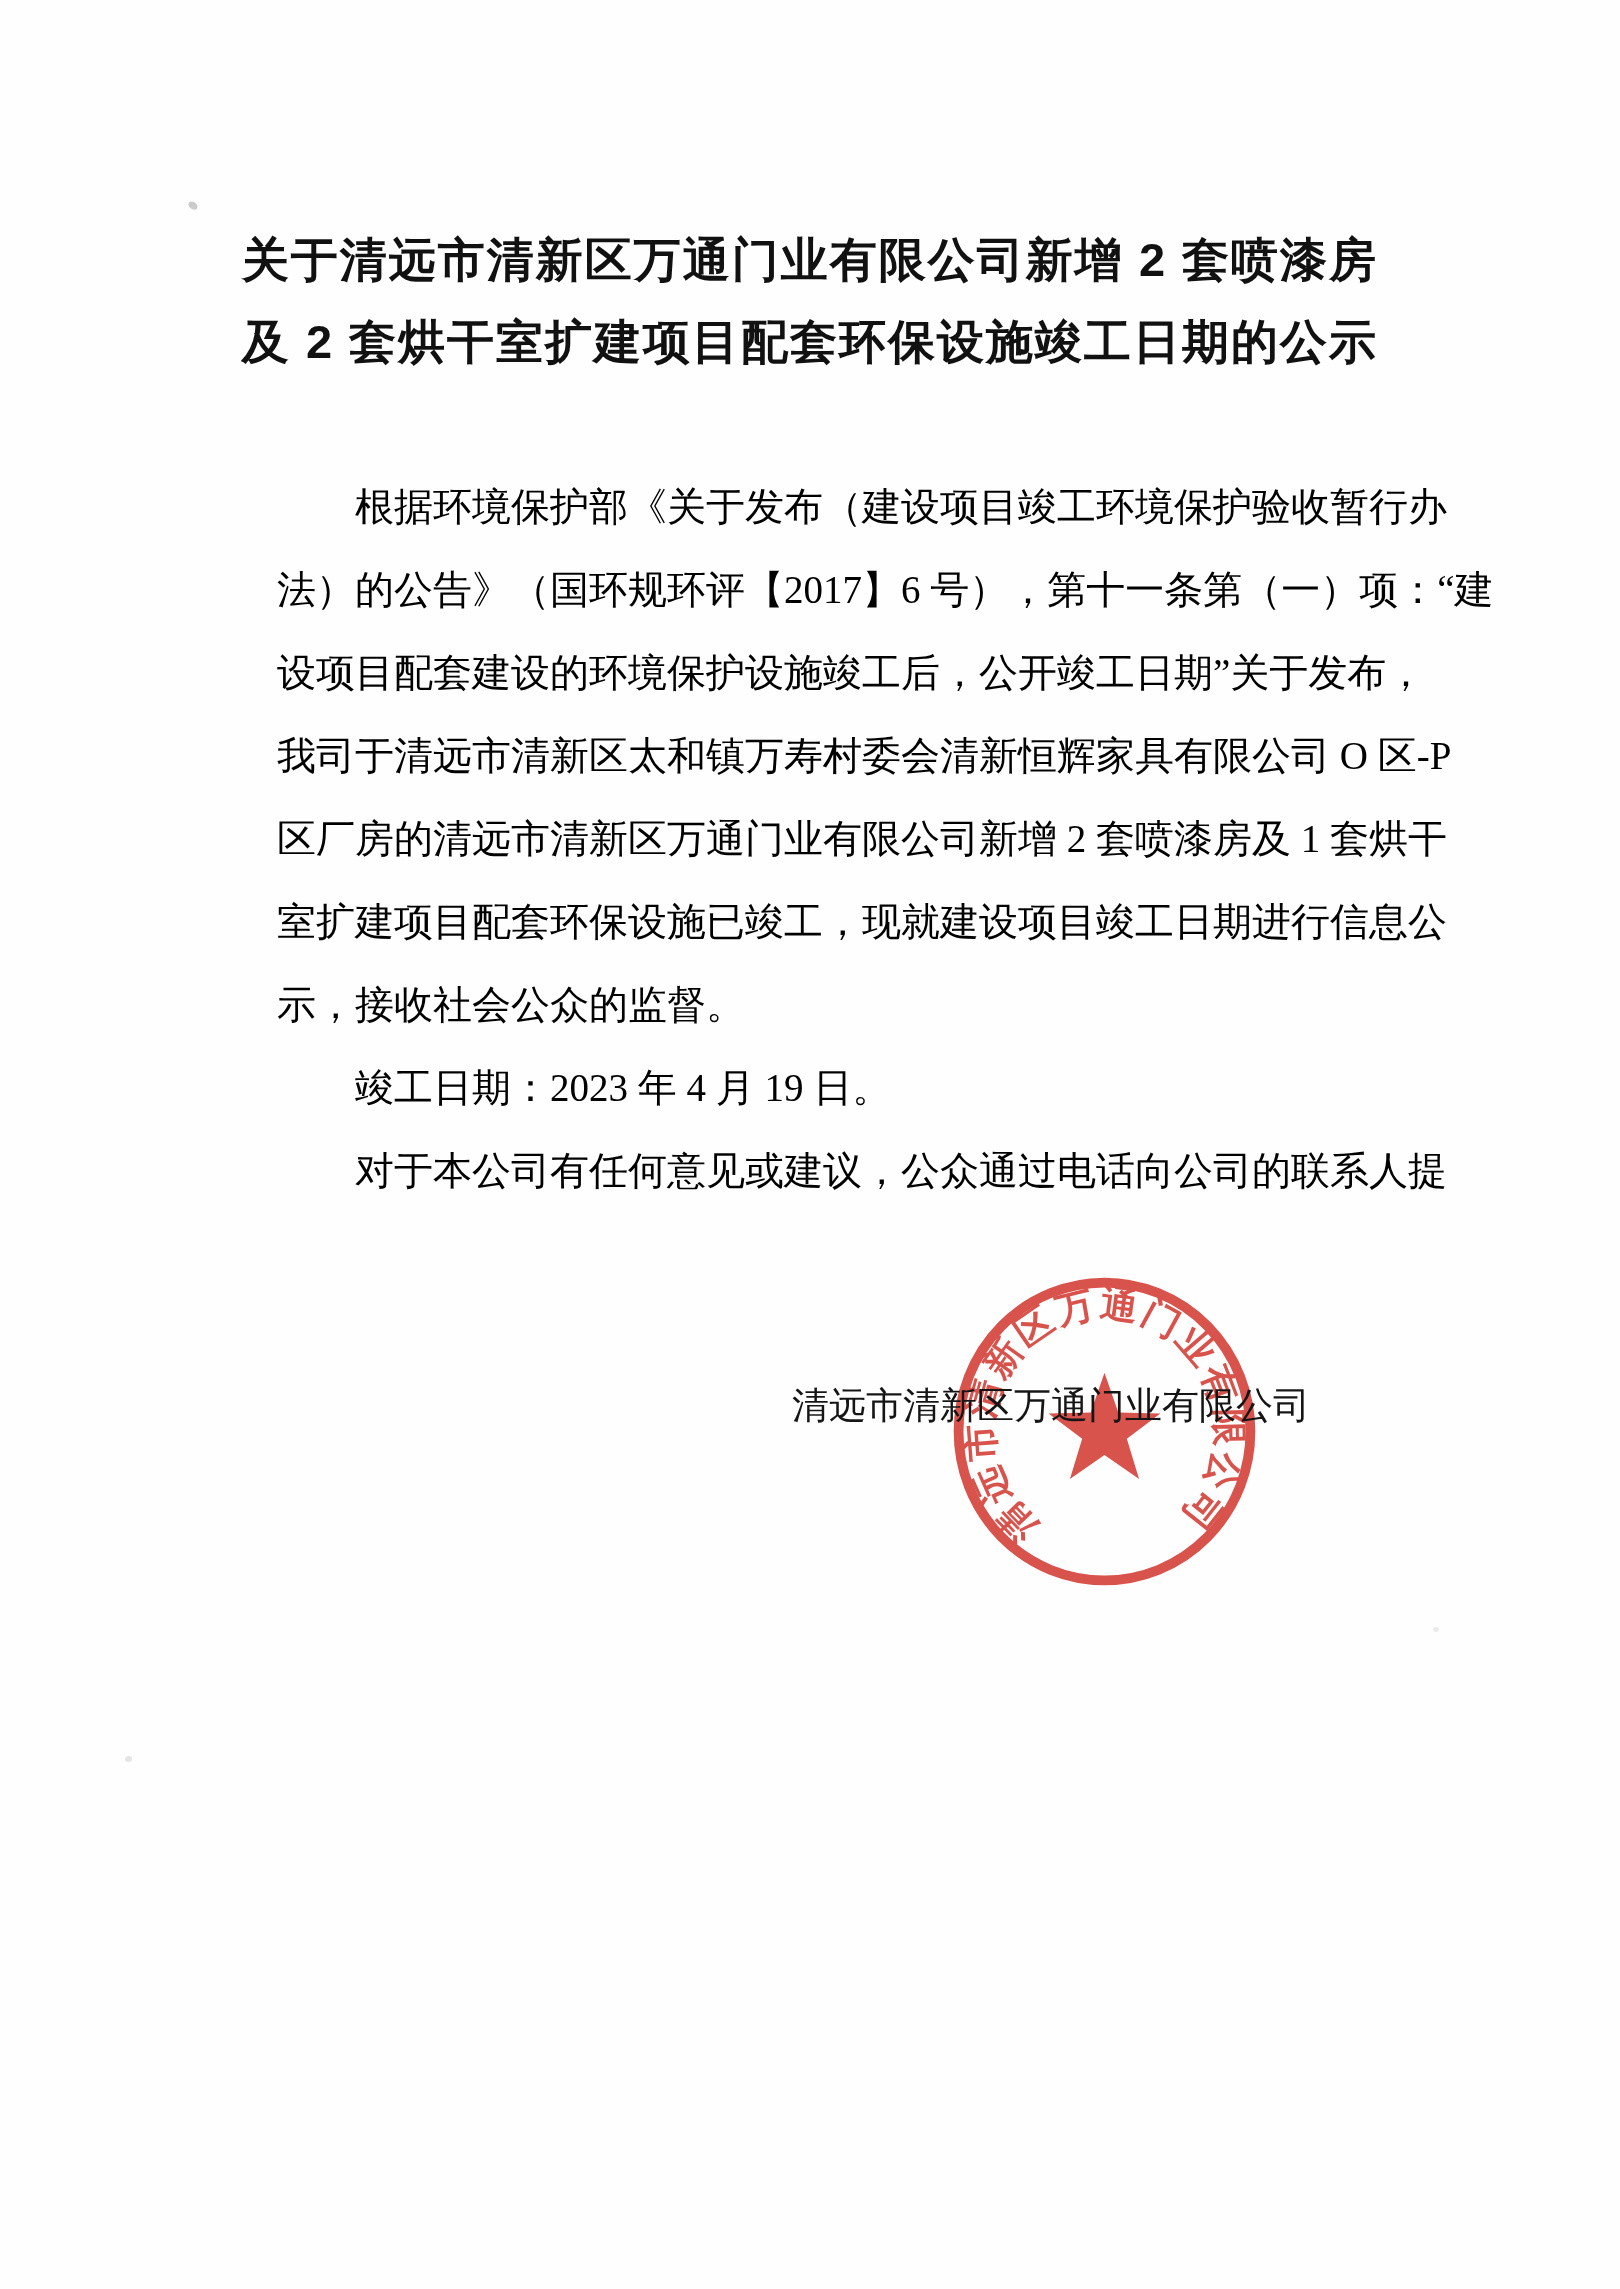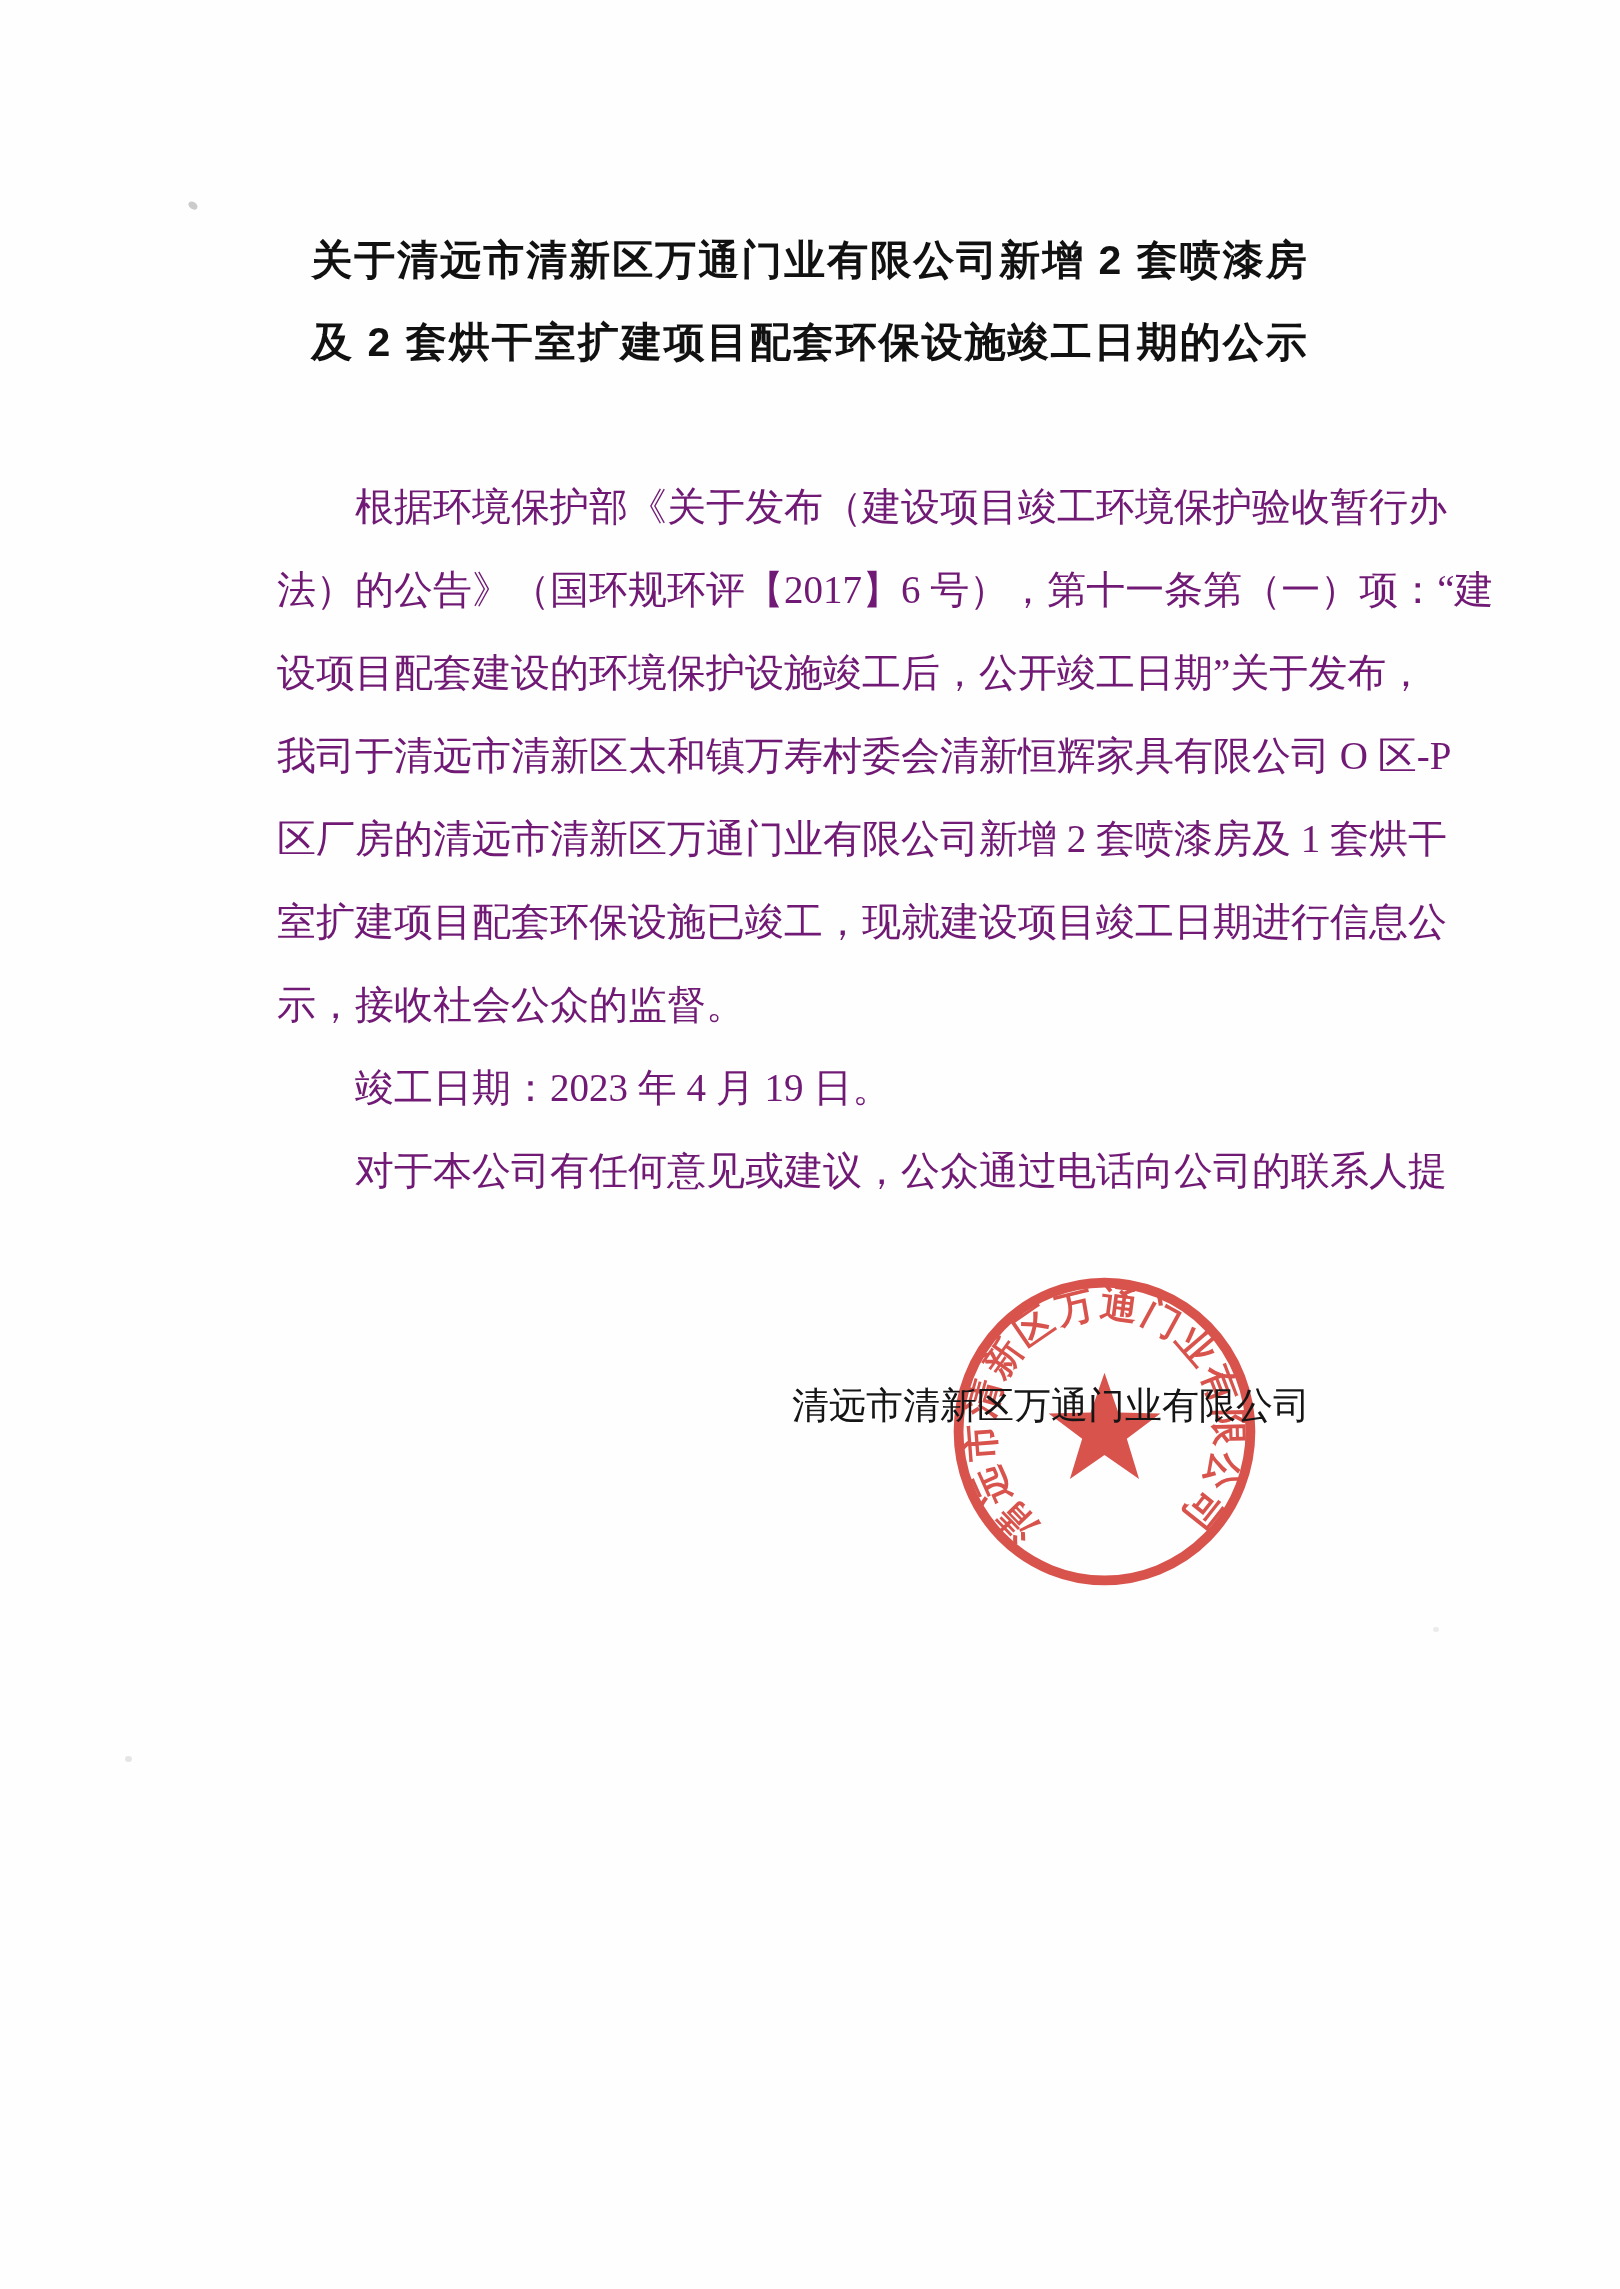--- a/index.html
+++ b/index.html
@@ -15,35 +15,35 @@
   }
   
   .title-block {
     position: absolute;
     top: 219px;
     left: 0;
     width: 100%;
     text-align: center;
     font-family: "Liberation Sans", "DejaVu Sans", sans-serif;
     font-weight: 700;
-    font-size: 41px;
+    font-size: 47px;
     line-height: 82px;
     letter-spacing: 2px;
     color: #111;
   }
   .title-line { white-space: nowrap; }
   
   .body-block {
     position: absolute;
     top: 465px;
     left: 277px;
     width: 1073px;
     font-size: 39px;
     line-height: 83px;
-    color: #701a75;
+    color: #000000;
     z-index: 2;
   }
   .line { white-space: nowrap; height: 83px; }
   .line.indent { text-indent: 2em; }
   
   .sign-block {
     position: absolute;
     top: 1364px;
     left: 686px;
     width: 730px;

